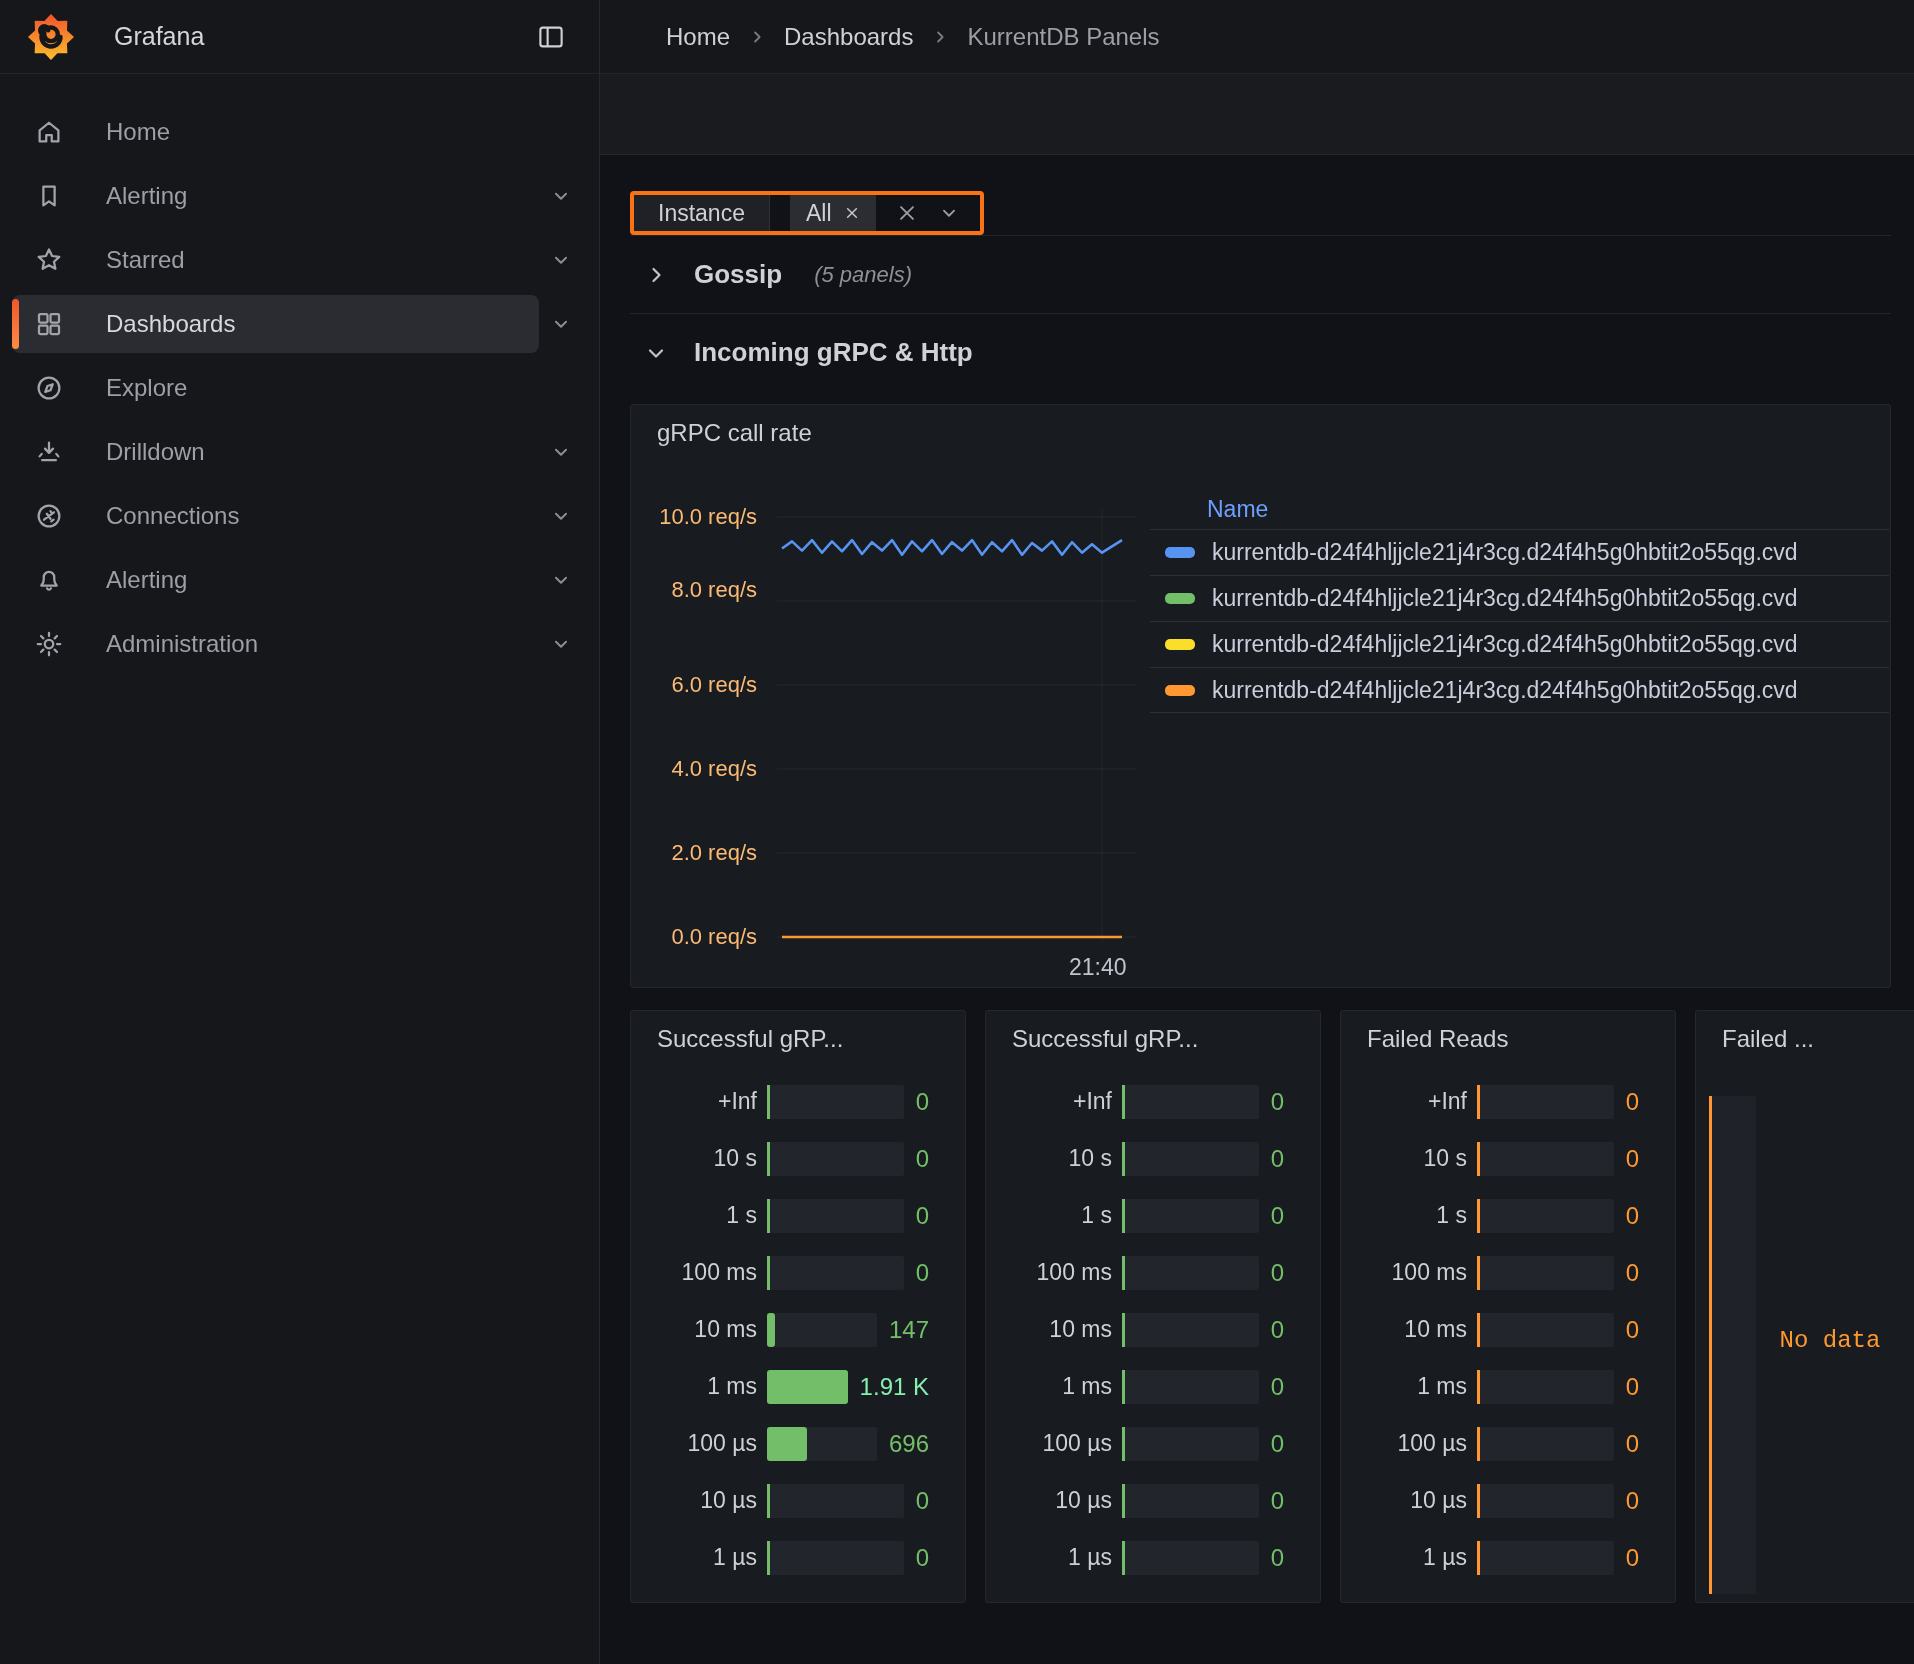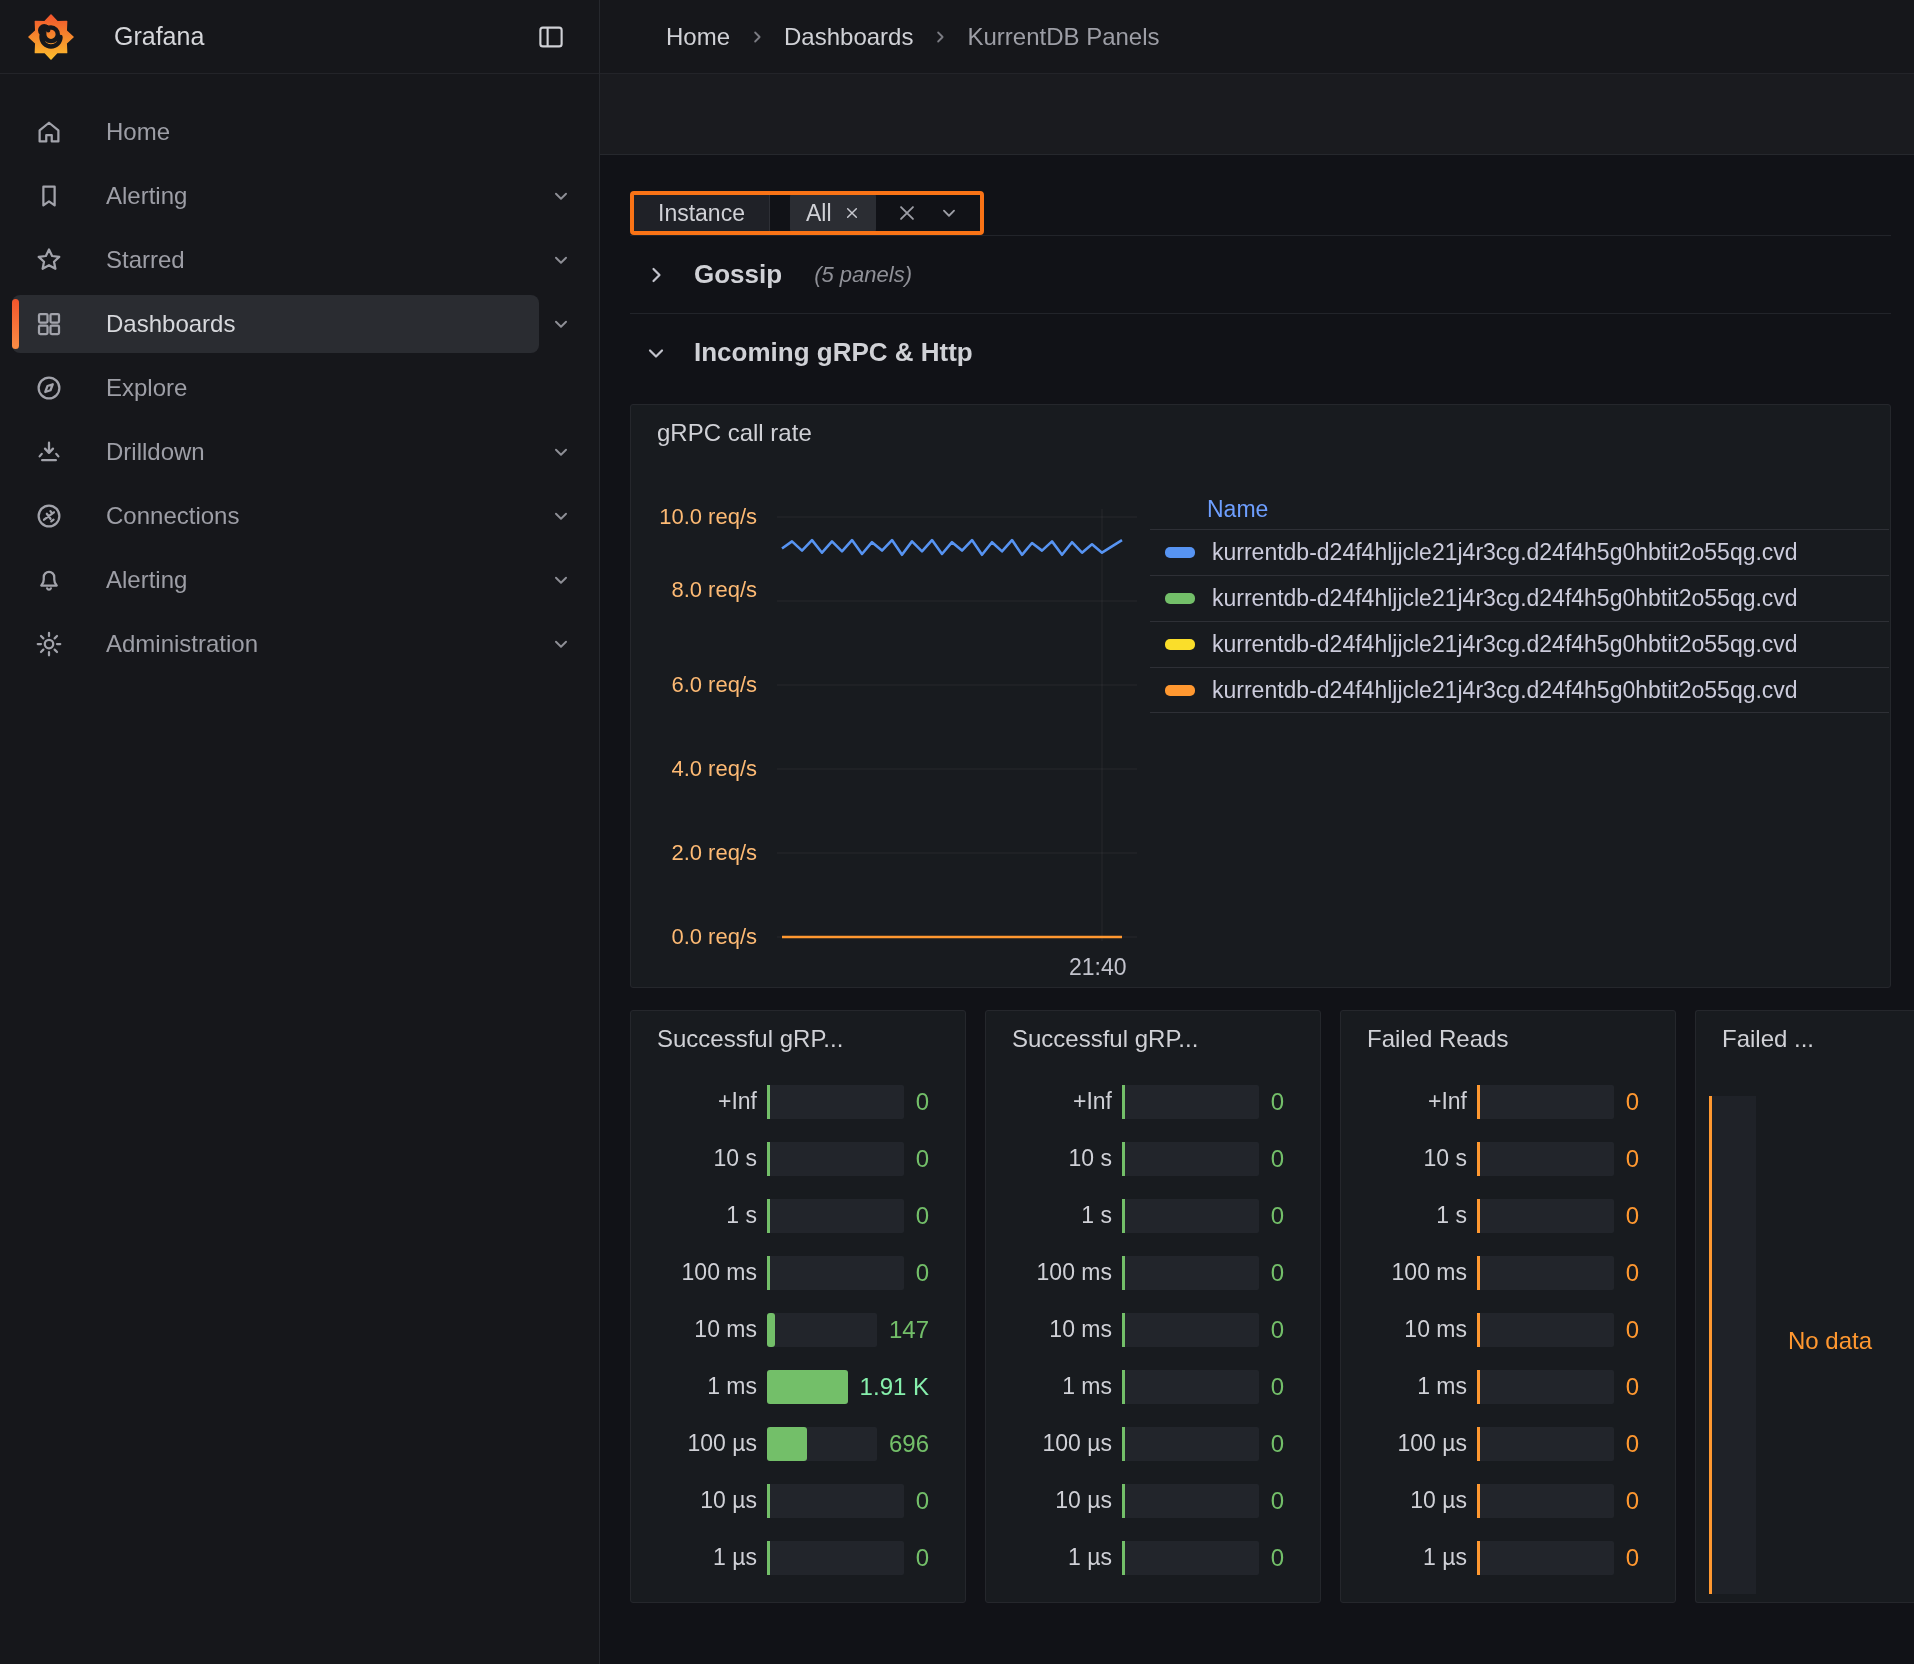--- a/index.html
+++ b/index.html
@@ -83,21 +83,21 @@
   .g-label { width:100px; flex-shrink:0; text-align:right; font-size:23px; color:#cfd0d6; }
   .g-track { flex:1; height:34px; margin-left:10px; background:#22252b; border-radius:2px; position:relative; }
   .g-fill { position:absolute; left:0; top:0; bottom:0; border-radius:3px; }
   .g-fill.zero { width:3px; border-radius:0; }
   .g-value { margin-left:12px; font-size:24px; text-align:right; white-space:nowrap; }
 
   .gauge-panel.nodata { flex:1; min-width:0; width:auto; padding:14px 0 0 26px; position:relative;
     border-right:none; border-top-right-radius:0; border-bottom-right-radius:0; }
   .v-track { position:absolute; left:13px; top:85px; bottom:8px; width:47px; background:#1f2228; }
   .v-zero { position:absolute; left:0; top:0; bottom:0; width:3px; }
-  .nodata-text { position:absolute; left:66px; right:16px; top:316px; text-align:center; font-size:24px; }
+  .nodata-text { position:absolute; left:66px; right:16px; top:316px; text-align:center; font-size:24px;font-family:Liberation Mono, monospace; }
 </style>
 </head>
 <body>
 
 <div class="app">
 
   <aside class="sidebar">
     <div class="sidebar-header">
       <span class="icon">
         <svg width="46" height="46" viewBox="0 0 46 46">

